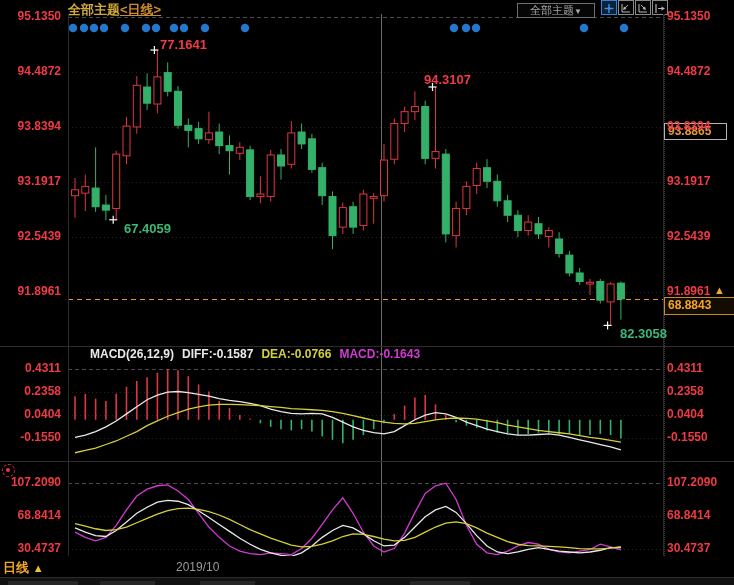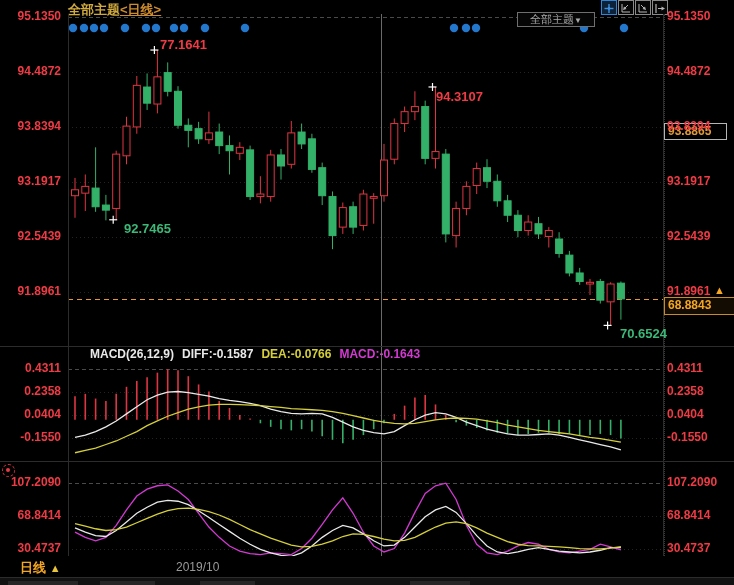--- a/index.html
+++ b/index.html
@@ -24,27 +24,27 @@
   .last-box{position:absolute;left:664px;top:297px;width:66px;height:16px;line-height:16px;
             border:1px solid #c98c2a;background:#120c02;color:#f5a623;
             font:bold 12px "Liberation Sans",sans-serif;padding-left:3px;}
   .up-arrow{position:absolute;left:714px;top:285px;color:#f5a623;font-size:11px;line-height:11px;}
   .ind-header{position:absolute;left:78px;font:bold 12px "Liberation Sans",sans-serif;white-space:nowrap;padding-left:12px;}
   .ind-header .w{color:#e9e9e9;}
   .ind-header .y{color:#d4cf3a;}
   .ind-header .m{color:#d23ad2;}
   .ind-header span{margin-right:8px;}
   .toolbar{position:absolute;top:0;left:0;width:734px;height:14px;}
-  .dd{position:absolute;left:517px;top:12px;width:76px;height:13px;border:1px solid #6f6f6f;
+  .dd{position:absolute;left:517px;top:3px;width:76px;height:13px;border:1px solid #6f6f6f;
       color:#a9a9a9;font:11px "Liberation Sans",sans-serif;text-align:center;line-height:13px;
       background:#060606;}
   .tb-btn{position:absolute;top:0px;width:14px;height:13px;border:1px solid #8a8a8a;background:#060606;}
   .tb-btn.sel{border-color:#2f86d6;background:#0d2238;}
   .bottom-bar{position:absolute;left:0;top:556px;width:734px;height:21px;background:#000;}
-  .period-cell{position:absolute;left:20px;top:3px;font:bold 13px "Liberation Sans",sans-serif;
+  .period-cell{position:absolute;left:3px;top:3px;font:bold 13px "Liberation Sans",sans-serif;
                color:#f5a623;white-space:nowrap;}
   .period-cell .tri{color:#e8c43c;font-size:11px;}
   .month-label{position:absolute;left:176px;top:4px;color:#9a9a9a;font:12px "Liberation Sans",sans-serif;}
   .date-box{position:absolute;left:383px;top:1px;width:114px;height:16px;line-height:16px;
             text-align:center;color:#f5a623;background:#241b07;border:1px solid #8a681c;
             font:12px "Liberation Sans",sans-serif;}
   .bottom-strip{position:absolute;left:0;top:577px;width:734px;height:8px;background:#121212;
                 border-top:1px solid #2c2c2c;}
   .strip-mark{position:absolute;top:3px;height:4px;background:#262626;}
   .watermark{position:absolute;left:597px;top:523px;font:42px "Liberation Sans",sans-serif;
@@ -307,23 +307,23 @@
   <div class="title"><span class="sym">全部主题</span><span class="per">&lt;日线&gt;</span></div>
 
   <div class="right-gutter"></div>
   <div class="vline" style="left:68px;"></div>
   <div class="vline" style="left:663px;"></div>
   <div class="pane-divider" style="top:346px;"></div>
   <div class="pane-divider" style="top:461px;"></div>
   <div class="pane-divider" style="top:556px;"></div>
 
   <div class="ann hi" style="left:160px;top:37px;">77.1641</div>
-  <div class="ann lo" style="left:124px;top:221px;">92.7465</div>
-  <div class="ann hi" style="left:436px;top:72px;margin-top:17px;">94.3107</div>
-  <div class="ann lo" style="left:620px;top:326px;">70.6524</div>
+  <div class="ann lo" style="left:124px;top:221px;">67.4059</div>
+  <div class="ann hi" style="left:424px;top:72px;">94.3107</div>
+  <div class="ann lo" style="left:620px;top:326px;">82.3058</div>
 
   <div class="ref-box">93.8865</div>
   <div class="up-arrow">▲</div>
   <div class="last-box">68.8843</div>
 
   <div class="ind-header" style="top:347px;">
     <span class="w">MACD(26,12,9)</span><span class="w">DIFF:-0.1587</span><span class="y">DEA:-0.0766</span><span class="m">MACD:-0.1643</span>
   </div>
 
 

